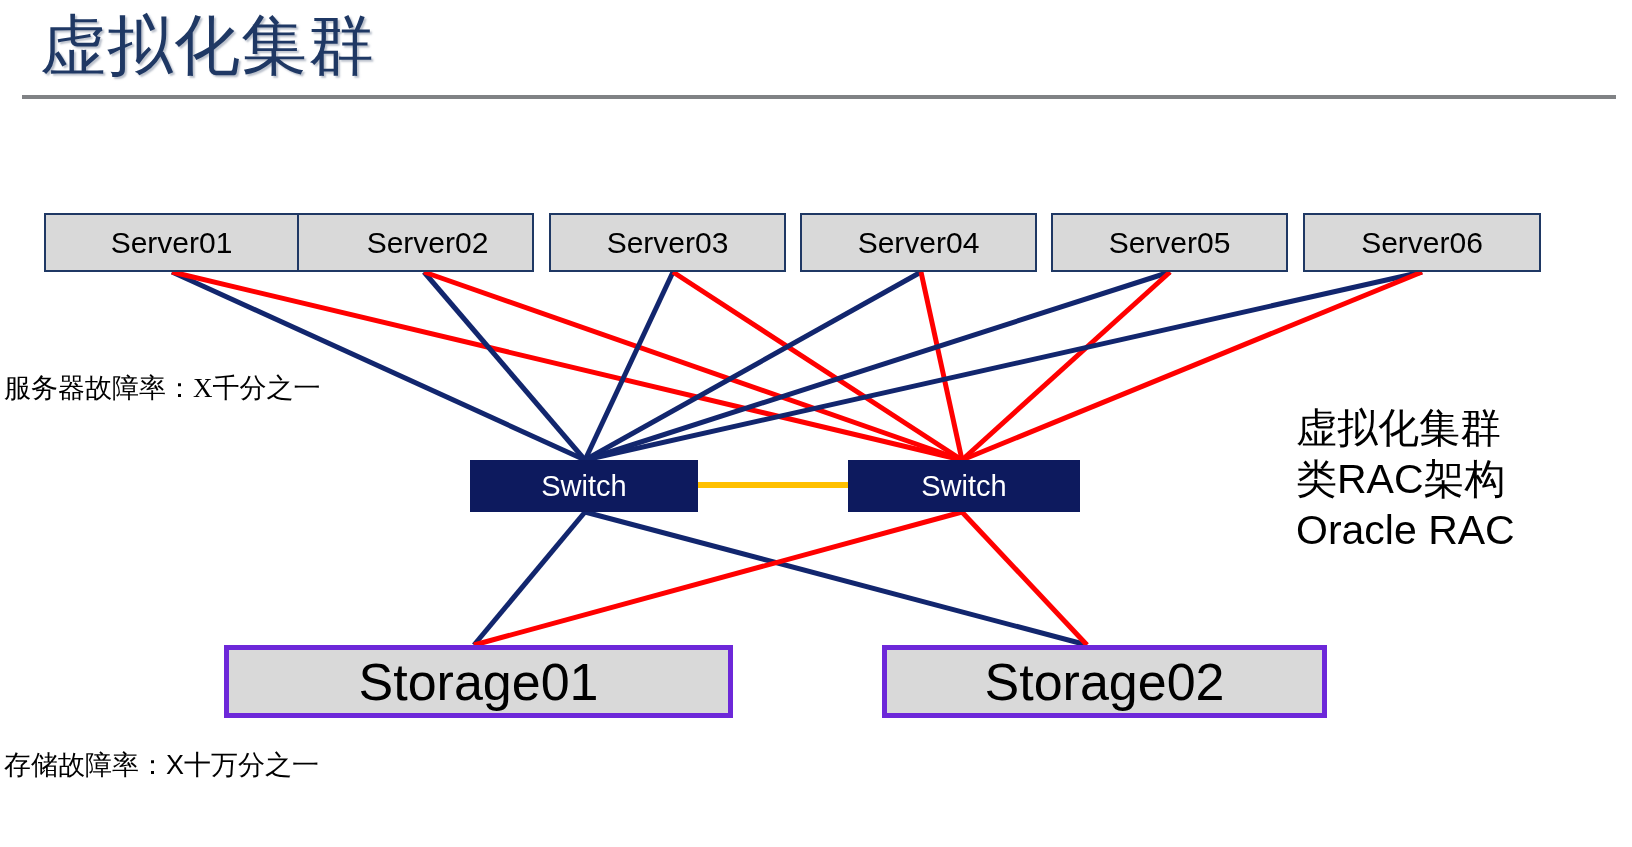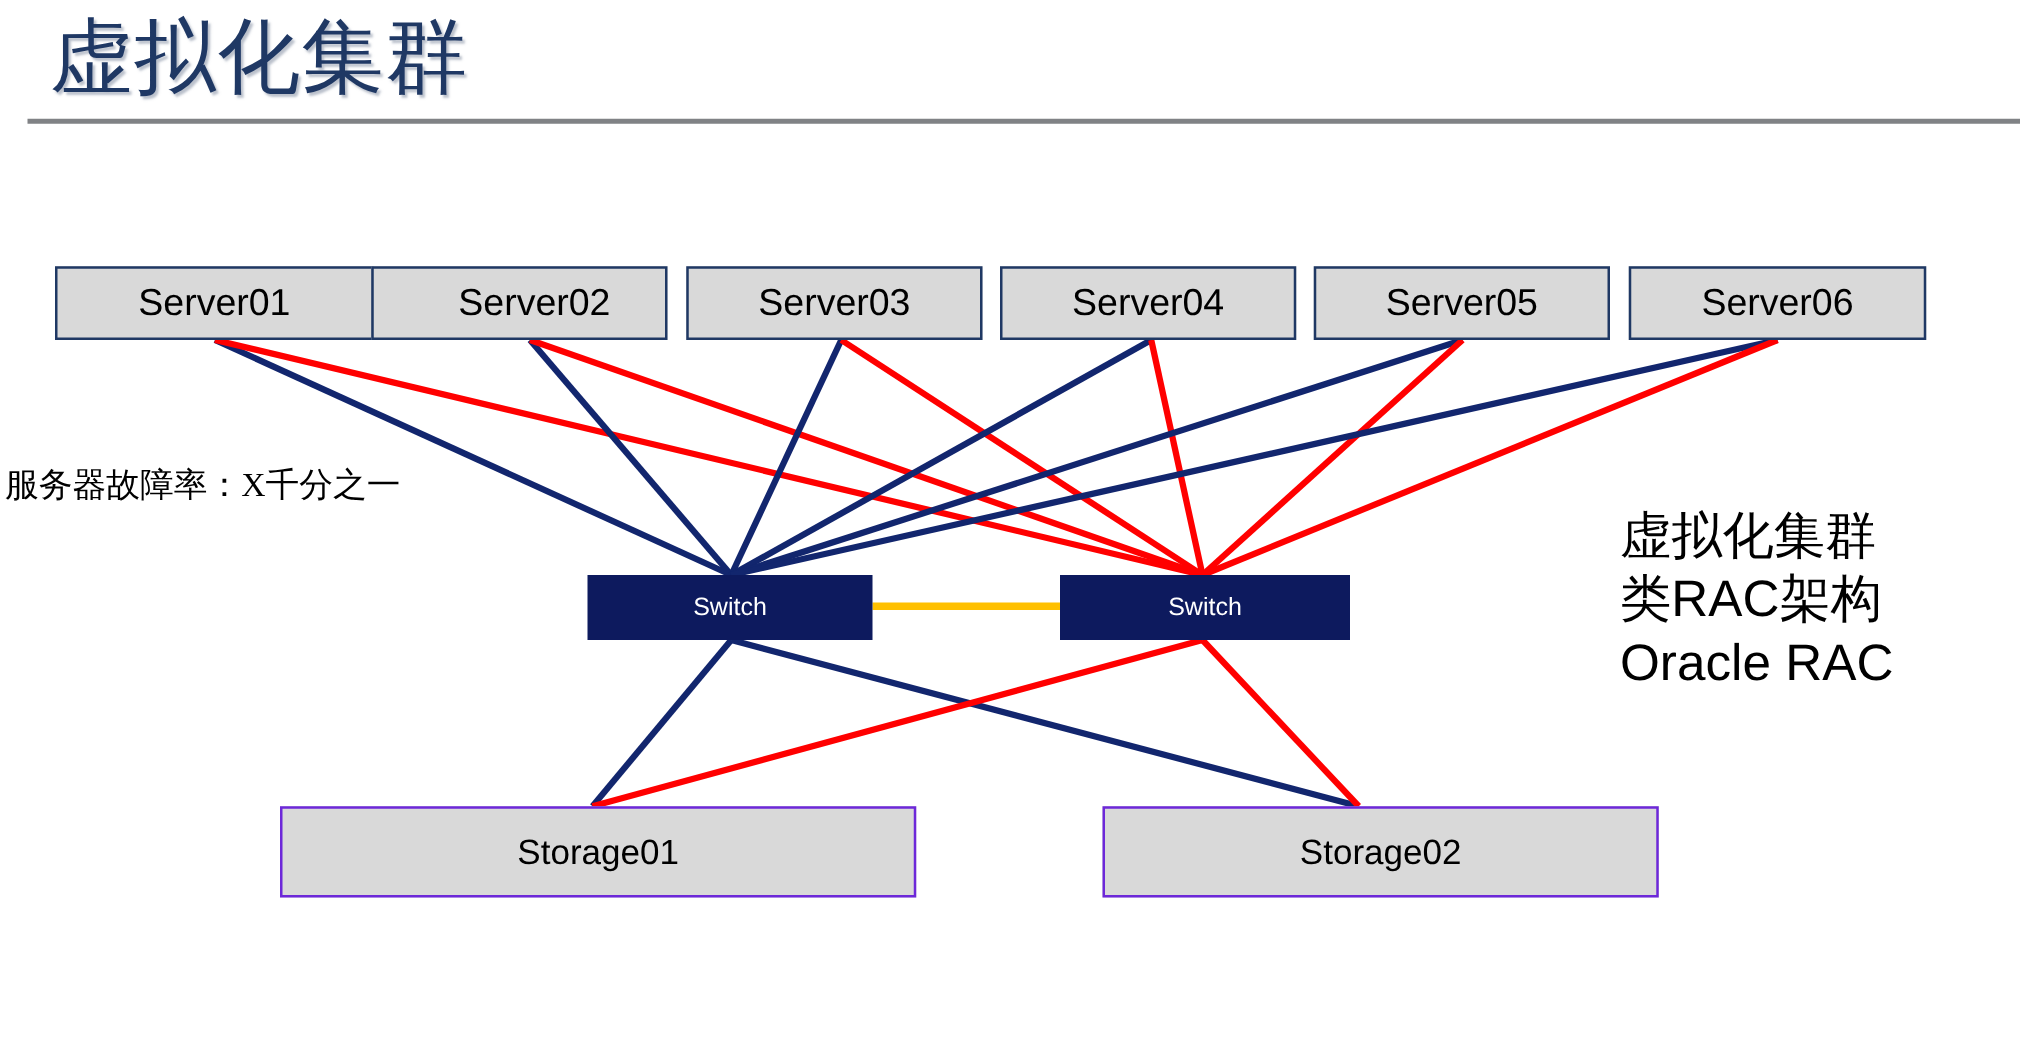--- a/index.html
+++ b/index.html
@@ -52,30 +52,30 @@
     white-space: nowrap;
   }
   .node.server {
     background: #d9d9d9;
     border: 2px solid #1f3864;
     color: #000000;
     font-size: 30px;
   }
   .node.storage {
     background: #d9d9d9;
-    border: 2px solid #6d28d9;
+    border: 5px solid #6d28d9;
     color: #000000;
-    font-size: 28px;
+    font-size: 52px;
     text-align: right;
   }
   .node.switch {
     background: #0d1a5e;
     border: none;
     color: #ffffff;
-    font-size: 20px;
+    font-size: 29px;
   }
 
   
   #wires {
     position: absolute;
     left: 0;
     top: 0;
     width: 1632px;
     height: 847px;
     pointer-events: none;
@@ -170,20 +170,21 @@
       <div class="node storage" style="left: 224px; top: 645px; width: 509px; height: 73px;">
         <span>Storage01</span>
       </div>
       <div class="node storage" style="left: 882px; top: 645px; width: 445px; height: 73px;">
         <span>Storage02</span>
       </div>
     </div>
 
   <div class="annotation" id="ann-server-rate">服务器故障率：X千分之一</div>
 
+  <div class="annotation" id="ann-storage-rate">存储故障率：X十万分之一</div>
 
   <div id="side-note">
     <div>虚拟化集群</div>
     <div>类RAC架构</div>
     <div>Oracle RAC</div>
   </div>
 
 </div>
 
 </body></html>

